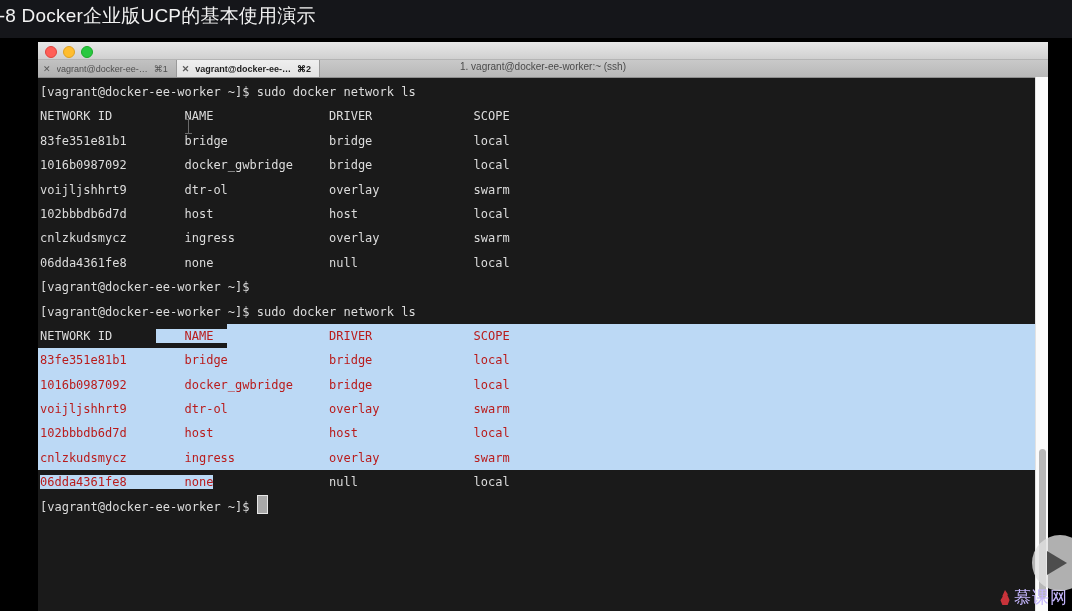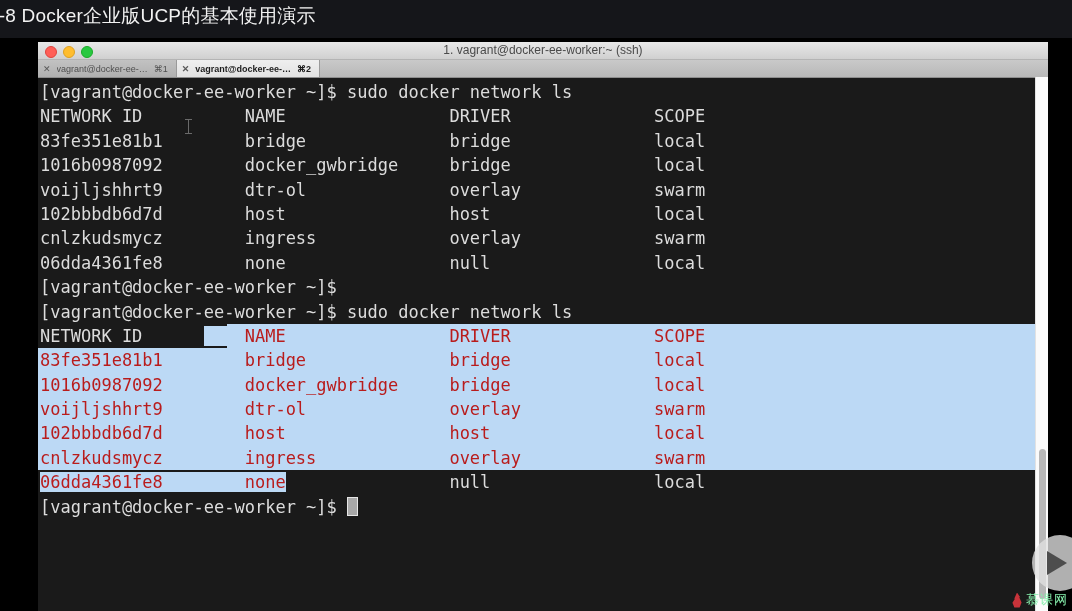--- a/index.html
+++ b/index.html
@@ -50,23 +50,23 @@
   }
   #traffic-lights{
     position:absolute; left:7px; top:4px;
     display:flex; gap:6px;
   }
   .light{width:10px;height:10px;border-radius:50%;}
   .light.red{background:#ff5f57;border:0.5px solid #e0443e;}
   .light.yellow{background:#ffbd2e;border:0.5px solid #dea123;}
   .light.green{background:#28c840;border:0.5px solid #1aab29;}
   #window-title{
-    position:absolute; left:0; top:0; width:100%;
+    position:absolute; left:0; top:16px; width:100%;
     text-align:center; line-height:17px;
-    font-size:12px; color:#4a4a4a;
+    font-size:10px; color:#4a4a4a;
     font-family:"Liberation Sans", sans-serif;
   }
 
   
   #tab-bar{
     height:18px; width:100%;
     background:linear-gradient(to bottom,#c9c9c9,#b8b8b8);
     display:flex;
     border-bottom:1px solid #8d8d8d;
     box-sizing:border-box;
@@ -94,21 +94,21 @@
     position:relative;
     width:100%;
     height:534px;
     background:#1a1a1a;
     overflow:hidden;
   }
   #screen{
     position:absolute;
     left:2px; top:2px;
     font-family:"DejaVu Sans Mono","Liberation Mono",monospace;
-    font-size:17px;
+    font-size:12px;
     line-height:24.4px;
     letter-spacing:0px;
     color:#dcdcdc;
     white-space:pre;
   }
   .line{height:24.4px;position:relative;}
   .seg{display:inline;}
   .sel{background:#bcd9f5;color:#b91c1c;}
   
   .cursor{
@@ -186,22 +186,22 @@
     right:4px; bottom:2px;
     display:flex; align-items:center; gap:3px;
     z-index:15;
   }
   #watermark-flame{
     width:12px;height:15px;
     background:#c8333a;
     clip-path:polygon(50% 0%,78% 34%,68% 30%,88% 66%,72% 100%,28% 100%,12% 68%,34% 40%,26% 44%);
   }
   #watermark-text{
-    font-size:13px;
-    color:#86efac;
+    font-size:17px;
+    color:#c4b5fd;
     font-family:"Liberation Sans", sans-serif;
     letter-spacing:1px;
   }
 </style>
 </head>
 <body>
 
 <div id="lesson-banner">
   <div id="lesson-title">8-8 Docker企业版UCP的基本使用演示</div>
 </div>

